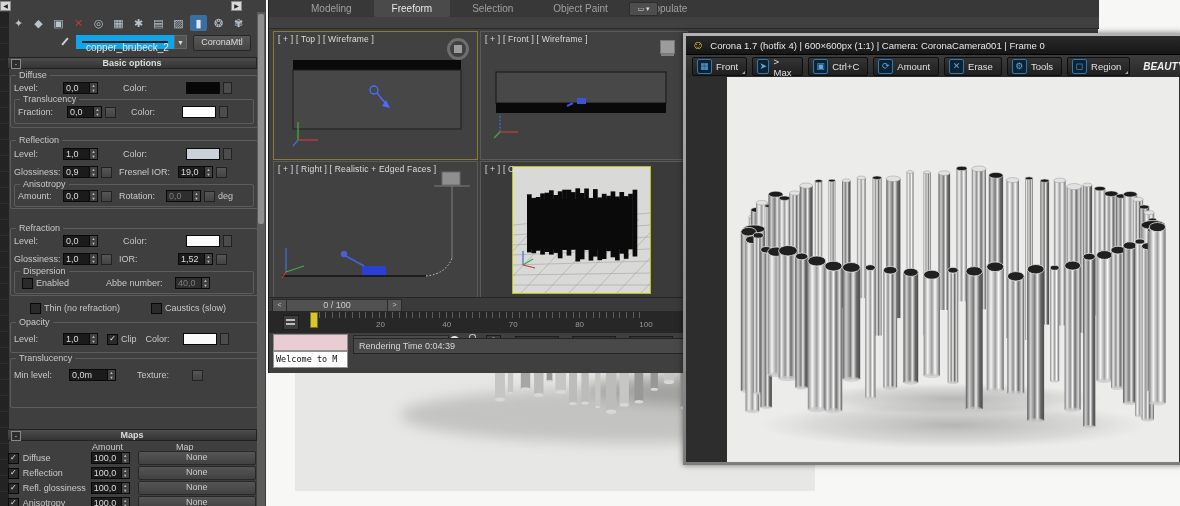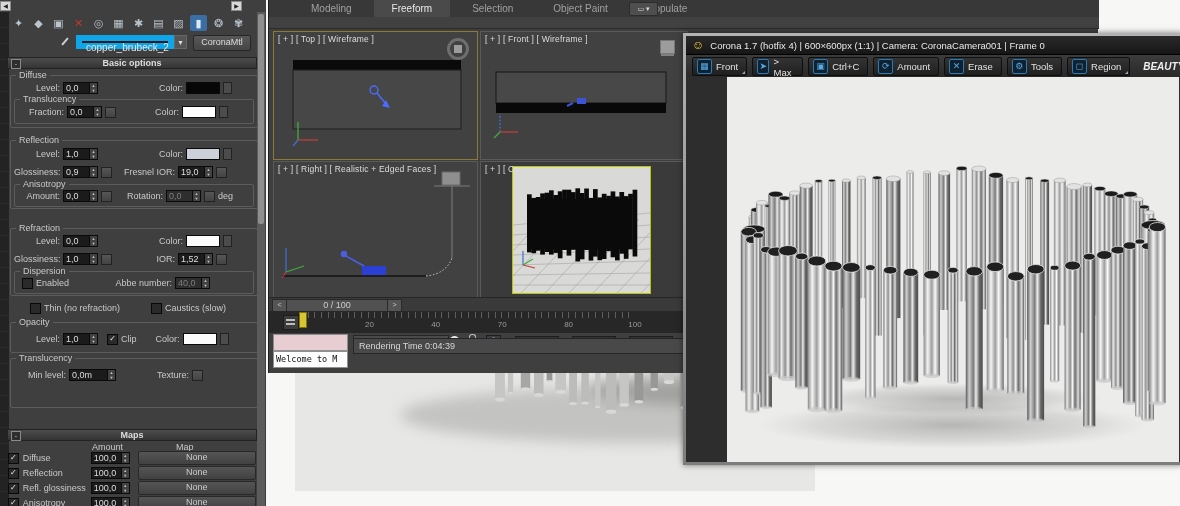--- a/index.html
+++ b/index.html
@@ -35,21 +35,21 @@
                box-shadow:0 3px 0 -1px #808080}
   
   #timeslider{left:0;top:297px;width:830px;height:14px;background:#3a3a3a;border-top:1px solid #262626}
   .tsbtn{position:absolute;top:1px;width:13px;height:11px;background:#555;border:1px solid #2a2a2a;
          color:#ccc;font-size:7px;text-align:center;line-height:10px}
   #ts-frame{position:absolute;left:17px;top:1px;width:100px;height:11px;background:#515151;border:1px solid #2a2a2a;
             color:#ccc;font-size:9px;text-align:center;line-height:11px}
   #trackbar{left:0;top:311px;width:830px;height:22px;background:#272727}
   #tb-icon{position:absolute;left:14px;top:4px;width:14px;height:13px;background:#3d3d3d;border:1px solid #1d1d1d}
   #tb-icon::before{content:"";position:absolute;left:2px;top:3px;width:9px;height:2px;background:#bdbdbd;box-shadow:0 4px 0 #bdbdbd}
-  #ruler{position:absolute;left:32px;top:1px;width:334px;height:20px}
+  #ruler{position:absolute;left:43px;top:1px;width:334px;height:20px}
   #ruler-ticks{position:absolute;left:0;top:0;width:334px;height:6px;
      background:repeating-linear-gradient(90deg,#5d5d5d 0 1px,transparent 1px 6.68px)}
   .tick{position:absolute;top:8px;font-size:8px;color:#9a9a9a;transform:translateX(-50%)}
   #time-marker{position:absolute;left:-2px;top:0;width:6px;height:14px;background:#d8c62e;border:1px solid #7c7113}
   
   #statusarea{left:0;top:333px;width:830px;height:40px;background:#3f3f3f}
   #listener-pink{position:absolute;left:4px;top:1px;width:75px;height:17px;background:#e8ced2;border:1px solid #8f8f8f;box-sizing:border-box}
   #listener-white{position:absolute;left:4px;top:18px;width:75px;height:17px;background:#fdfdfd;border:1px solid #8f8f8f;
      box-sizing:border-box;font-family:"DejaVu Sans Mono",monospace;font-size:8.5px;color:#111;line-height:15px;padding-left:2px;white-space:nowrap;overflow:hidden}
   #sel-field{position:absolute;left:84px;top:2px;width:94px;height:13px;background:#4a4a4a;border:1px solid #262626;
@@ -85,21 +85,21 @@
      color:#ddd;font-size:7px;text-align:center;line-height:13px;box-sizing:border-box}
   #me-type{position:absolute;left:193px;top:35px;width:56px;height:14px;background:linear-gradient(#585858,#454545);
      border:1px solid #262626;color:#ddd;font-size:9px;text-align:center;line-height:13px;border-radius:2px}
   .roll{position:absolute;left:7px;width:250px;height:12px;background:linear-gradient(#4c4c4c,#343434);
      border:1px solid #222;color:#ddd;font-size:9px;font-weight:bold;text-align:center;line-height:11px;box-sizing:border-box}
   .pm{position:absolute;left:3px;top:1px;width:8px;height:8px;border:1px solid #8a8a8a;background:#2e2e2e;
       color:#ddd;font-size:7px;line-height:7px;text-align:center;font-weight:normal}
   .grp{position:absolute;border:1px solid #5c5c5c;border-radius:2px}
   .gt{position:absolute;top:-6px;left:5px;background:#3f3f3f;padding:0 3px;font-size:9px;color:#c9c9c9;line-height:10px}
   .row{position:absolute;display:flex;align-items:center;gap:3px;height:14px;font-size:9px;color:#c9c9c9;white-space:nowrap}
-  .lbl{display:inline-block;text-align:right}
+  .lbl{display:inline-block;text-align:left}
   .spin{display:inline-flex;height:12px}
   .spin .v{background:#1b1b1b;border:1px solid #0a0a0a;border-right:0;color:#ddd;min-width:24px;width:26px;
      font-size:9px;line-height:10px;padding:0 2px;box-sizing:border-box}
   .spin.dis .v{color:#7e7e7e;background:#2e2e2e}
   .spin .a{width:9px;background:#424242;border:1px solid #0a0a0a;box-sizing:border-box;display:flex;
      flex-direction:column;align-items:center;justify-content:center;color:#c2c2c2}
   .spin .a::before{content:"▲";font-size:4px;line-height:5px}
   .spin .a::after{content:"▼";font-size:4px;line-height:5px}
   .swatch{display:inline-block;width:34px;height:12px;border:1px solid #0a0a0a;box-sizing:border-box}
   .stub{display:inline-block;width:9px;height:12px;background:#4c4c4c;border:1px solid #222;box-sizing:border-box}

